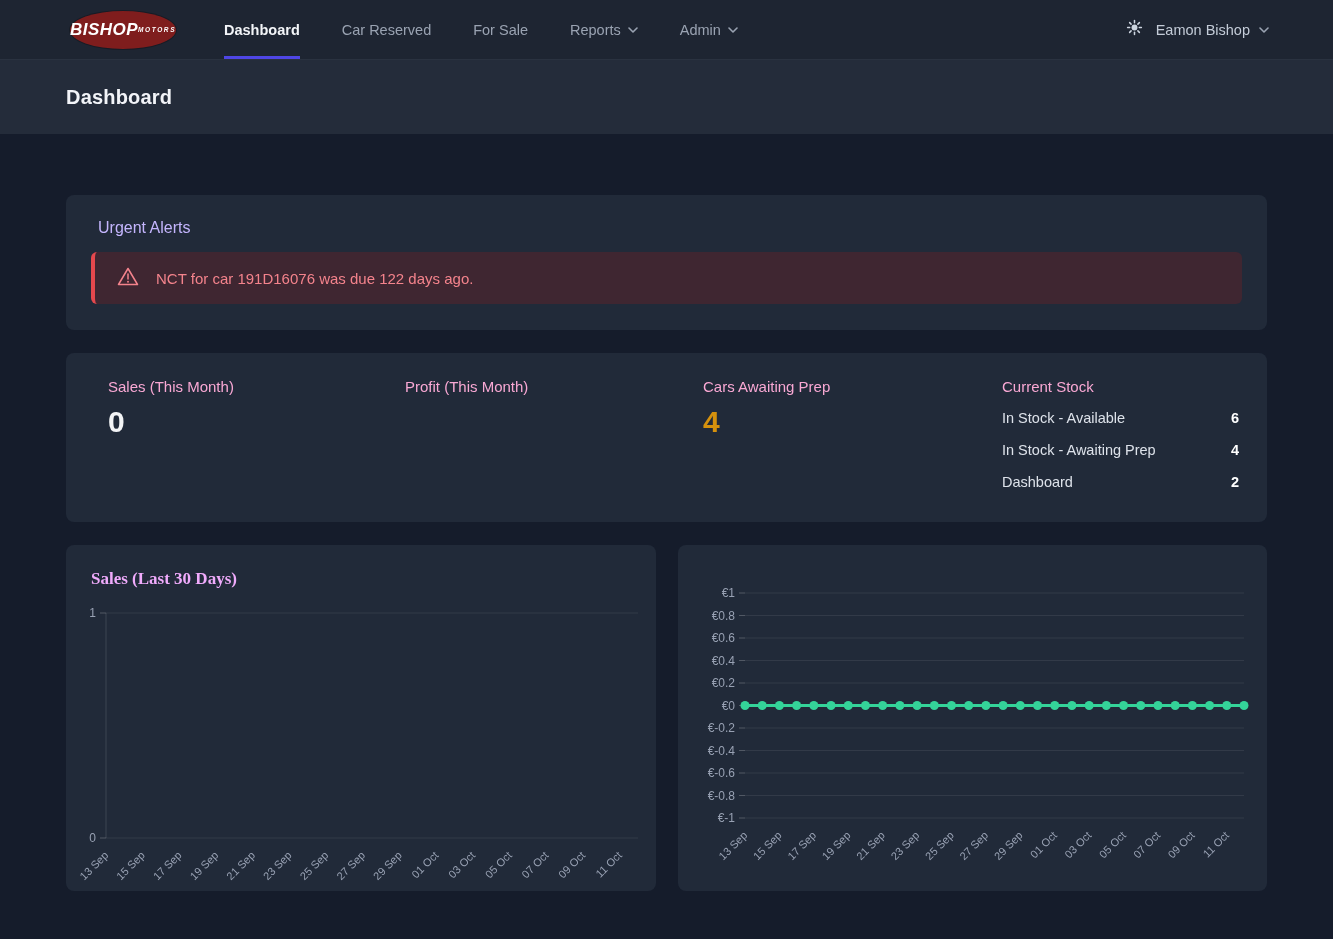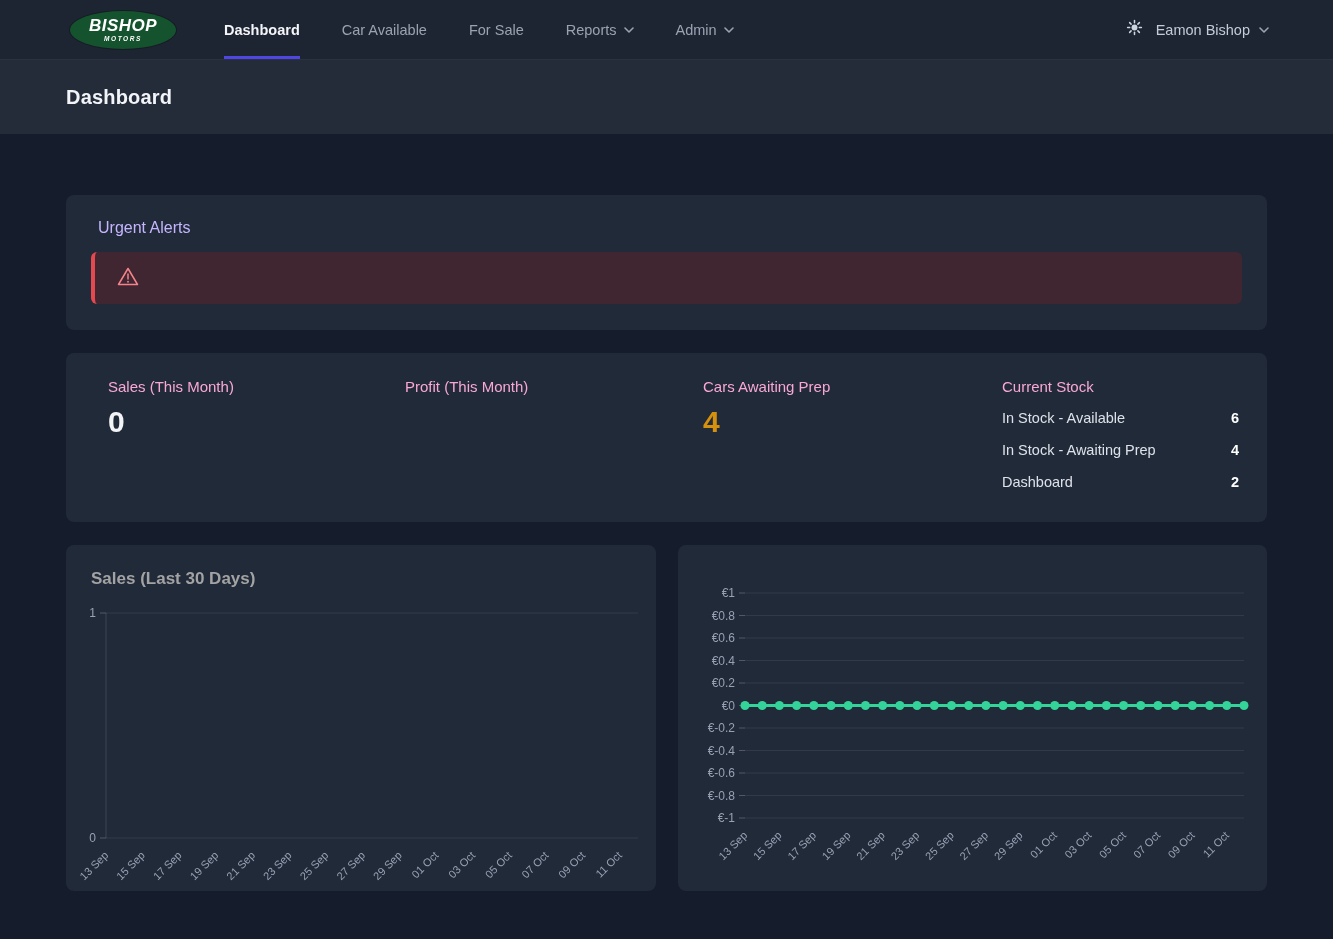--- a/index.html
+++ b/index.html
@@ -8,22 +8,22 @@
     background:#151c2b;
     font-family:"Liberation Sans", sans-serif;
     color:#e5e9f0;
   }
   
   .navbar {
     height:60px; background:#1e2532; border-bottom:1px solid #2a3240;
     display:flex; align-items:stretch; padding:0 64px 0 70px;
   }
   .logo {
-    align-self:center; width:106px; height:38px; background:#14532d;
-    border-radius:50%; display:flex; flex-direction:column;
+    align-self:center; width:106px; height:38px; background:#7f1d1d;
+    border-radius:50%; display:flex; 
     align-items:center; justify-content:center; cursor:pointer; flex:none;
     box-shadow:0 0 0 1px rgba(0,0,0,0.25);
   }
   .brand-name { font-style:italic; font-weight:bold; font-size:17px; color:#fff; letter-spacing:.5px; line-height:1; }
   .brand-sub  { font-style:italic; font-weight:bold; font-size:6.5px; color:#fff; letter-spacing:1.6px; line-height:1; margin-top:2px; }
   .nav-items { display:flex; margin-left:48px; }
   .nav-item {
     display:flex; align-items:center; gap:7px; margin-right:42px;
     color:#9aa3b2; font-size:14.5px; cursor:pointer;
     border-bottom:3px solid transparent; padding-top:3px;
@@ -53,39 +53,39 @@
 
   .stats-card { padding:25px 45px 25px 42px; display:grid; grid-template-columns:297px 298px 299px 1fr; min-height:154px; }
   .stat-label { color:#f9a8d4; font-size:15px; }
   .stat-value { margin-top:10px; font-size:30px; font-weight:700; letter-spacing:.5px; }
   .stock-rows { margin-top:6px; width:237px;text-align:center; }
   .stock-row { display:flex; justify-content:space-between; padding:9px 0 7px; color:#dde2ea; font-size:14.5px; }
   .stock-value { font-weight:700; color:#fff; font-size:14.5px; }
 
   .charts-row { display:flex; gap:22px; }
   .chart-card { flex:1; padding:24px 25px; height:346px; overflow:hidden; }
-  .chart-title { color:#a3a3a3; font-size:17px; font-weight:700; }
+  .chart-title { color:#f0abfc; font-size:17px; font-weight:700;font-family:Liberation Serif, serif; }
   .chart-host { margin-top:9px; }
   .chart-host svg { overflow:visible; display:block; }
   svg text { font-family:"Liberation Sans", sans-serif; }
 </style>
 </head>
 <body>
 
 <div class="navbar">
   <div class="logo">
     <span class="brand-name">BISHOP</span>
     <span class="brand-sub">MOTORS</span>
   </div>
   <div class="nav-items">
     <div class="nav-item active">
       <span>Dashboard</span>
     </div>
     <div class="nav-item">
-      <span>Car Available</span>
+      <span>Car Reserved</span>
     </div>
     <div class="nav-item">
       <span>For Sale</span>
     </div>
     <div class="nav-item">
       <span>Reports</span>
       <span class="chev">
         <svg width="10" height="6" viewBox="0 0 10 6">
             <path d="M1 1 L5 5 L9 1" fill="none" stroke="currentColor" stroke-width="1.6" stroke-linecap="round" stroke-linejoin="round"></path>
           </svg>
@@ -138,20 +138,21 @@
   <div class="card alerts-card">
     <div class="alerts-title">Urgent Alerts</div>
     <div class="alert-box">
       <span>
         <svg width="22" height="20" viewBox="0 0 22 20">
           <path d="M11 2.5 L20.5 18.5 L1.5 18.5 Z" fill="none" stroke="#f4838c" stroke-width="1.5" stroke-linejoin="round"></path>
           <line x1="11" y1="8" x2="11" y2="13" stroke="#f4838c" stroke-width="1.5" stroke-linecap="round"></line>
           <circle cx="11" cy="15.7" r="0.95" fill="#f4838c"></circle>
         </svg>
       </span>
+      <span class="alert-text">NCT for car 191D16076 was due 122 days ago.</span>
     </div>
   </div>
 
   <div class="card stats-card">
     <div>
       <div class="stat-label">Sales (This Month)</div>
       <div class="stat-value" style="color: rgb(243, 244, 246);">0</div>
     </div>
     <div>
       <div class="stat-label">Profit (This Month)</div>

